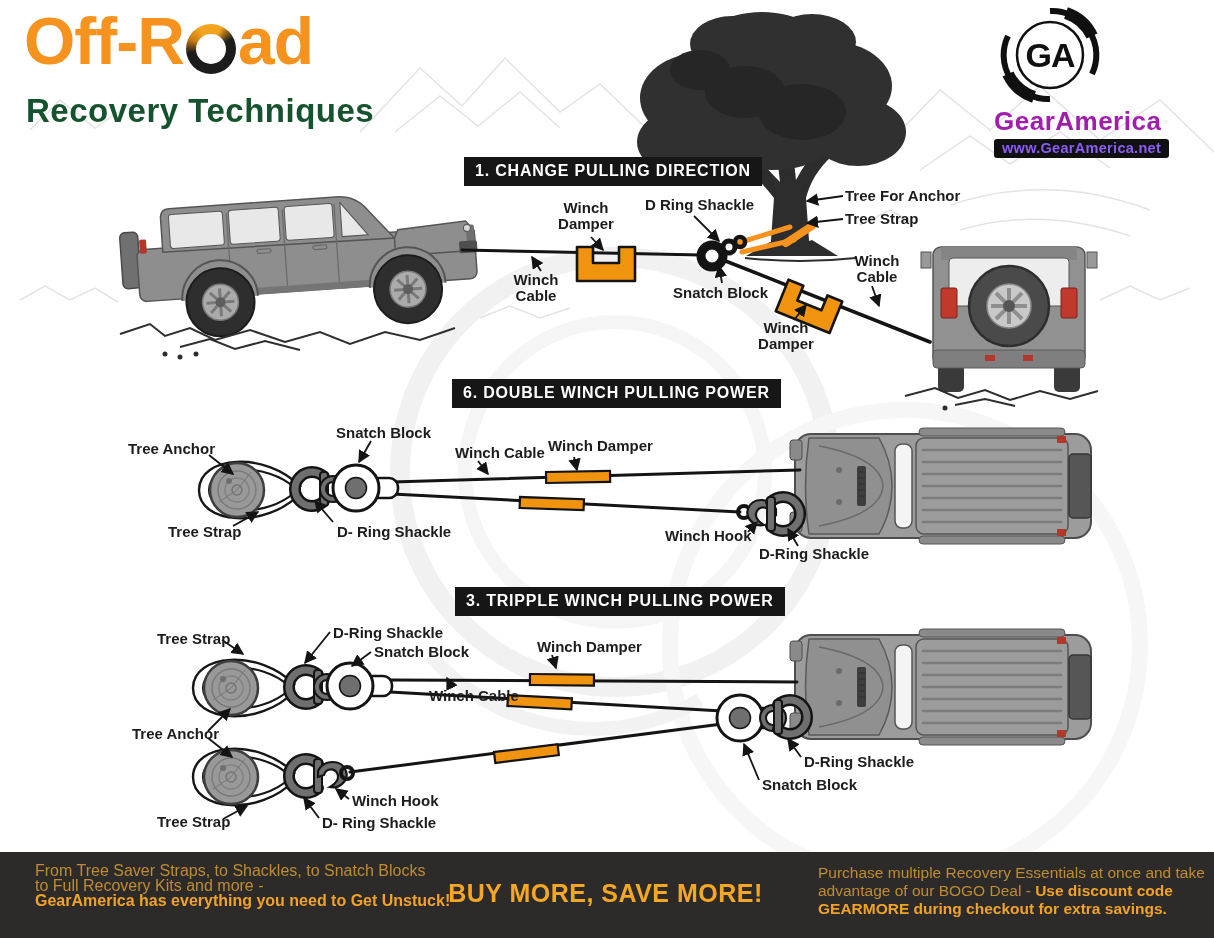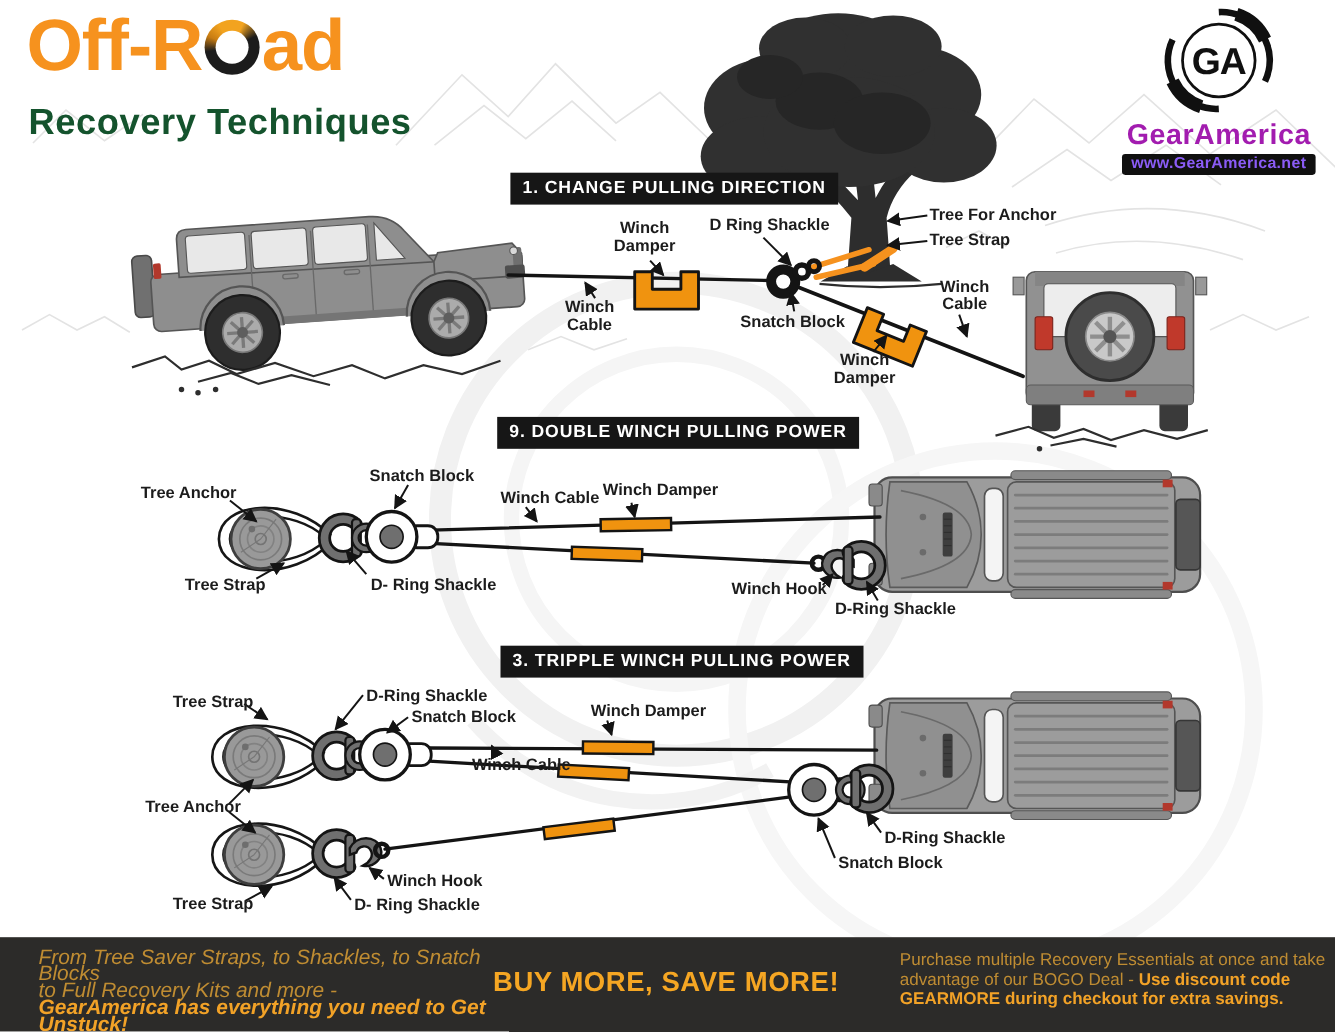--- a/index.html
+++ b/index.html
@@ -1,39 +1,39 @@
 <!DOCTYPE html>
 <html><head>
 <meta charset="utf-8">
 <style>
   html,body{margin:0;padding:0;background:#fff;}
   .canvas{position:relative;width:1214px;height:938px;background:#ffffff;overflow:hidden;
           font-family:"Liberation Sans",sans-serif;}
   .art{position:absolute;left:0;top:0;width:1214px;height:938px;}
   
-  .brand-title{position:absolute;left:24px;top:8px;display:flex;align-items:flex-start;
+  .brand-title{position:absolute;left:24px;top:8px;display:flex;align-items:flex-end;
                font-size:66px;font-weight:bold;color:#F6921E;letter-spacing:-1px;line-height:1;}
   .swirl{display:inline-block;width:50px;height:50px;border-radius:50%;margin:10px 2px 0 2px;position:relative;
          background:conic-gradient(from -30deg,#f2a31f 0 55deg,#1c1c1c 95deg 290deg,#c87c12 325deg,#f2a31f 360deg);}
   .swirl::after{content:"";position:absolute;inset:10px;background:#fff;border-radius:50%;}
   .subtitle{position:absolute;left:26px;top:92px;font-size:33px;font-weight:bold;color:#14532d;letter-spacing:0.5px;}
   
-  .logo{position:absolute;top:4px;right:6px;width:200px;text-align:center;}
+  .logo{position:absolute;top:4px;right:20px;width:200px;}
   .logo .brand{font-size:26px;font-weight:bold;color:#a21caf;letter-spacing:0.5px;margin-top:-4px;}
   .logo .site{display:inline-block;background:#101010;color:#8b5cf6;font-size:14.5px;font-weight:bold;
               padding:1px 8px 2px;border-radius:3px;margin-top:2px;letter-spacing:0.3px;}
   
   .banner{position:absolute;background:#161616;color:#ffffff;font-size:16px;font-weight:bold;
           letter-spacing:0.8px;padding:5px 11px 6px;white-space:nowrap;}
   
   .label{position:absolute;font-weight:bold;font-size:15px;color:#1c1c1c;line-height:1.08;white-space:nowrap;}
   .label.c{text-align:center;white-space:normal;}
   
   .footer{position:absolute;left:0;top:852px;width:1214px;height:86px;background:#2C2B29;}
-  .f-left{position:absolute;left:35px;top:11px;width:420px;font-size:19px;line-height:15.2px;font-style:italic;}
+  .f-left{position:absolute;left:35px;top:11px;width:420px;font-size:16px;line-height:15.2px;}
   .f-center{position:absolute;left:438px;top:27px;width:335px;text-align:center;font-size:25px;
             font-weight:bold;color:#F5A623;letter-spacing:0.5px;}
   .f-right{position:absolute;left:818px;top:12px;width:392px;font-size:15.5px;line-height:18px;}
   .muted{color:#BF8C32;}
   .gold{color:#F2A227;font-weight:bold;}
 </style>
 </head>
 <body>
 
 <div class="canvas">
@@ -347,21 +347,21 @@
       <path d="M14,70 A44,44 0 0 0 40,93" fill="none" stroke="#101010" stroke-width="12"></path>
       <path d="M98,32 A44,44 0 0 0 72,9" fill="none" stroke="#101010" stroke-width="12"></path>
       <circle cx="56" cy="51" r="33" fill="none" stroke="#101010" stroke-width="2.5"></circle>
       <text x="56" y="63" text-anchor="middle" font-family="Liberation Sans, sans-serif" font-size="34" font-weight="bold" fill="#101010" letter-spacing="-1">GA</text>
     </svg>
     <div class="brand">GearAmerica</div>
     <div class="site">www.GearAmerica.net</div>
   </div>
 
   <div class="banner" style="left:464px;top:157px">1. CHANGE PULLING DIRECTION</div>
-  <div class="banner" style="left:452px;top:379px">9. DOUBLE WINCH PULLING POWER</div>
+  <div class="banner" style="left:452px;top:379px">6. DOUBLE WINCH PULLING POWER</div>
   <div class="banner" style="left:455px;top:587px">3. TRIPPLE WINCH PULLING POWER</div>
 
   <div class="label c" style="left:553px;top:200px;width:66px">Winch Damper</div>
   <div class="label" style="left:645px;top:197px">D Ring Shackle</div>
   <div class="label" style="left:845px;top:188px">Tree For Anchor</div>
   <div class="label" style="left:845px;top:211px">Tree Strap</div>
   <div class="label c" style="left:506px;top:272px;width:60px">Winch Cable</div>
   <div class="label" style="left:673px;top:285px">Snatch Block</div>
   <div class="label c" style="left:847px;top:253px;width:60px">Winch Cable</div>
   <div class="label c" style="left:753px;top:320px;width:66px">Winch Damper</div>

